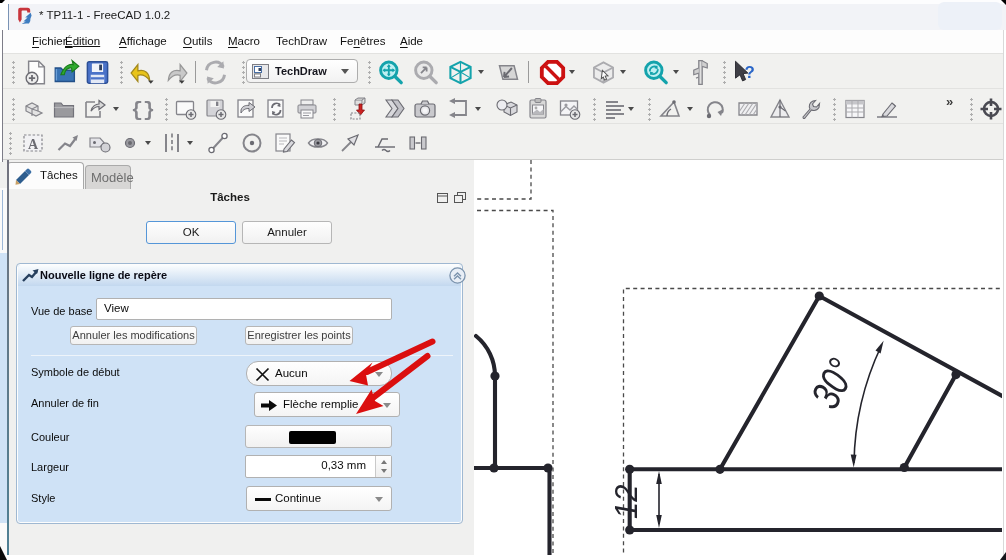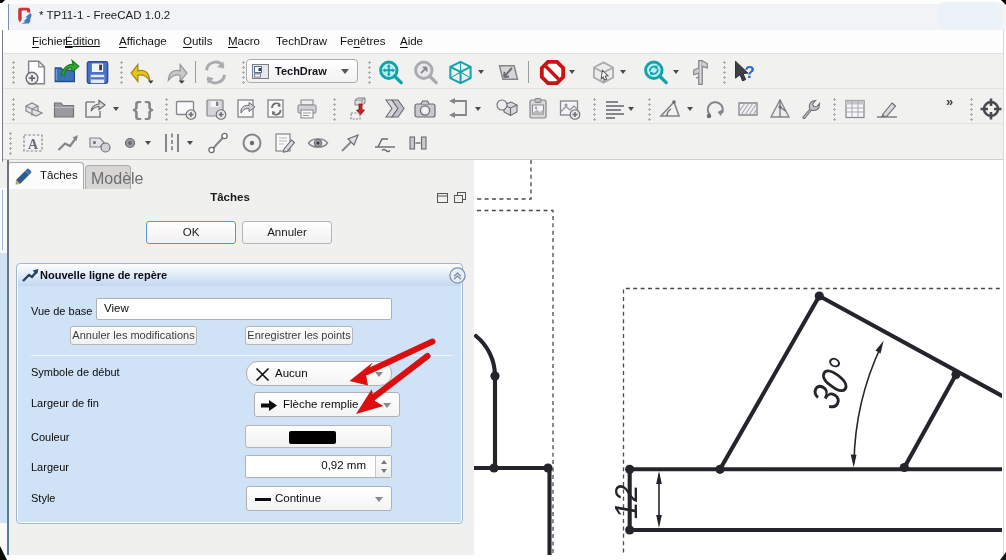--- a/index.html
+++ b/index.html
@@ -23,21 +23,21 @@
 .grip { position:absolute; width:5px; height:26px;
   background-image:radial-gradient(circle, #aeaeae 1px, transparent 1.2px);
   background-size:5px 5px; background-position:0 1px; }
 .tsep { position:absolute; width:1px; height:22px; background:#9a9a9a; }
 .dd { position:absolute; width:0; height:0; border-left:3.5px solid transparent; border-right:3.5px solid transparent; border-top:4.5px solid #4a4a4a; }
 #wbcombo { left:246px; top:5px; width:112px; height:24px; background:linear-gradient(#ffffff,#f2f2f2); border:1px solid #adadad; border-radius:4px; }
 #wbcombo .wbtxt { position:absolute; left:28px; top:5px; font-size:11px; font-weight:bold; color:#15151d; }
 
 #panel { left:0; top:160px; width:474px; height:395px; background:#f0f0ef; }
 #tab1 { left:7px; top:2px; width:77px; height:27px; font-size:11.5px; background:#fcfcfc; border:1px solid #a8a8a8; border-bottom:none; border-radius:4px 4px 0 0; }
-#tab2 { left:85px; top:5px; width:46px; height:24px; font-size:16px; background:#d7d6d5; border:1px solid #aaaaaa; border-bottom:none; border-radius:4px 4px 0 0; color:#6e6e6e; }
+#tab2 { left:85px; top:5px; width:46px; height:24px; font-size:13px; background:#d7d6d5; border:1px solid #aaaaaa; border-bottom:none; border-radius:4px 4px 0 0; color:#6e6e6e; }
 #paneltitle { left:0px; top:31px; width:460px; text-align:center; font-size:11.5px; font-weight:bold; color:#1a1a1a; }
 .btn { position:absolute; background:linear-gradient(#fefefe,#f1f1f1); border:1px solid #b6b6b6; border-radius:3px; font-size:11.5px; color:#1a1a1a; text-align:center; }
 
 #gbox { left:17px; top:104px; width:445px; height:259px; background:#cfe2f6; border:1px solid #fdfdfd; outline:1px solid #9fb8d2; border-radius:3px; }
 #gboxhead { left:0; top:0; width:443px; height:21px; background:linear-gradient(#fbfdfe,#c3d8ef); border-radius:3px 3px 0 0; }
 #gboxtitle { left:22px; top:4px; font-size:11px; font-weight:bold; color:#0a0a14; }
 .lbl { position:absolute; font-size:11px; color:#0a0a0a; }
 .field { position:absolute; background:#fff; border:1px solid #b1b1b1; border-radius:2px; }
 .combo { position:absolute; background:linear-gradient(#ffffff,#f4f4f4); border:1px solid #b1b1b1; border-radius:3px; }
 .combo .ctxt { position:absolute; left:28px; top:5px; font-size:11.5px; color:#0a0a0a; }
@@ -407,35 +407,35 @@
       <div class="abs" style="left:13px;top:90px;width:422px;height:1px;background:#eef4fa;"></div>
 
       <div class="lbl" style="left:13px;top:101px;">Symbole de début</div>
       <div class="combo" style="left:228px;top:96px;width:146px;height:25px;border-radius:12px;">
         <svg style="position:absolute;left:8px;top:5px;" width="15" height="15" viewBox="0 0 15 15">
             <path d="M1.5 1.5 L13.5 13.5 M13.5 1.5 L1.5 13.5" stroke="#111" stroke-width="1.7"></path>
           </svg>
         <span class="ctxt">Aucun</span>
           <span class="carr"></span>
       </div>
-      <div class="lbl" style="left:13px;top:132px;">Largeur de fin</div>
+      <div class="lbl" style="left:13px;top:132px;">Annuler de fin</div>
       <div class="combo" style="left:236px;top:127px;width:146px;height:25px;">
         <svg style="position:absolute;left:6px;top:6px;" width="17" height="13" viewBox="0 0 17 13">
             <path d="M0 4.5 L8 4.5 L8 1 L16 6.5 L8 12 L8 8.5 L0 8.5 Z" fill="#0a0a0a"></path>
           </svg>
         <span class="ctxt">Flèche remplie</span>
           <span class="carr"></span>
       </div>
       <div class="lbl" style="left:13px;top:166px;">Couleur</div>
       <div class="btn" style="left:227px;top:160px;width:147px;height:23px;">
         <div style="position:absolute;left:43px;top:5px;width:47px;height:13px;background:#000;border-radius:2px;"></div>
       </div>
       <div class="lbl" style="left:13px;top:196px;">Largeur</div>
       <div class="field" style="left:227px;top:190px;width:147px;height:23px;">
-        <span style="position:absolute;right:25px;top:3px;font-size:11.5px;color:#0a0a0a;">0,92 mm</span>
+        <span style="position:absolute;right:25px;top:3px;font-size:11.5px;color:#0a0a0a;">0,33 mm</span>
         <div style="position:absolute;right:0;top:0;width:16px;height:21px;border-left:1px solid #c9c9c9;background:linear-gradient(#fdfdfd,#eee);"></div>
         <div style="position:absolute;right:4px;top:4px;width:0;height:0;border-left:3.5px solid transparent;border-right:3.5px solid transparent;border-bottom:4px solid #777;"></div>
         <div style="position:absolute;right:4px;top:13px;width:0;height:0;border-left:3.5px solid transparent;border-right:3.5px solid transparent;border-top:4px solid #777;"></div>
       </div>
       <div class="lbl" style="left:13px;top:227px;">Style</div>
       <div class="combo" style="left:228px;top:221px;width:146px;height:25px;">
         <div style="position:absolute;left:8px;top:11px;width:16px;height:3px;background:#0a0a0a;"></div>
         <span class="ctxt">Continue</span>
           <span class="carr"></span>
       </div>

